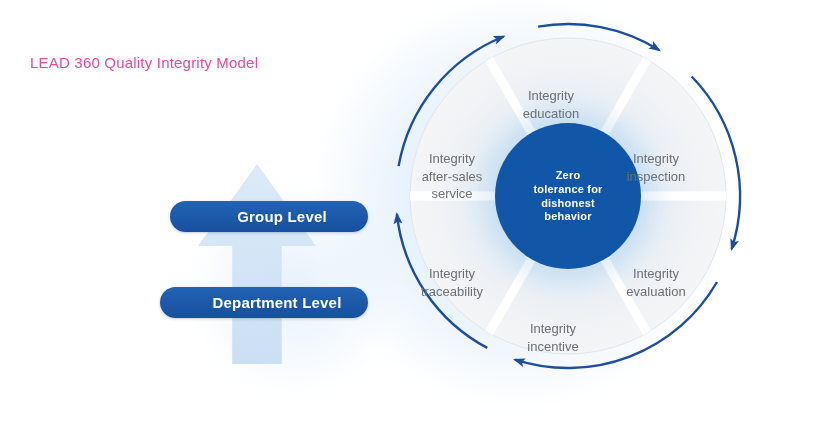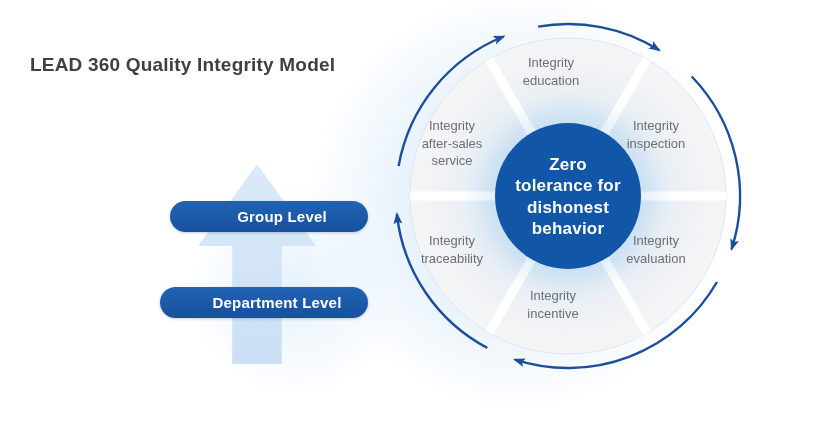--- a/index.html
+++ b/index.html
@@ -8,21 +8,21 @@
     font-family:"Liberation Sans", sans-serif;
   }
   .bg-glow{
     position:absolute;inset:0;pointer-events:none;z-index:0;
     background:
       radial-gradient(circle 300px at 520px 200px, rgba(186,217,243,0.75), rgba(186,217,243,0.0) 70%),
       radial-gradient(circle 150px at 295px 290px, rgba(200,225,247,0.45), rgba(200,225,247,0.0) 72%);
   }
   .title{
     position:absolute;left:30px;top:54px;margin:0;z-index:5;
-    font-size:19px;font-weight:bold;color:#404040;letter-spacing:0.2px;
+    font-size:15px;font-weight:normal;color:#ec4899;letter-spacing:0.2px;
   }
   .arrow-up{
     position:absolute;left:198px;top:164px;width:118px;height:200px;z-index:1;
     background:linear-gradient(180deg,#d9e9f8 0%,#c9def4 100%);
     clip-path:polygon(50% 0, 100% 41%, 71% 41%, 71% 100%, 29% 100%, 29% 41%, 0 41%);
     opacity:0.95;
   }
   .pill{
     position:absolute;z-index:3;height:31px;border-radius:16px;
     background:linear-gradient(180deg,#2263b3 0%,#17509f 100%);
@@ -32,25 +32,25 @@
   }
   .pill span{color:#ffffff;font-size:15px;font-weight:bold;letter-spacing:0.2px;}
   .pill-0{left:170px;top:201px;width:172px;}
   .pill-1{left:166px;top:244px;width:180px;}
   .pill-2{left:160px;top:287px;width:182px;}
   .wheel{position:absolute;left:378px;top:6px;width:380px;height:380px;z-index:2;}
   .wheel svg{position:absolute;left:0;top:0;}
   .seg-label{
     position:absolute;transform:translate(-50%,-50%);width:130px;
     text-align:center;color:#6c6f73;font-size:13px;line-height:1.35;
-    white-space:pre-line;z-index:3;
+    white-space:pre-line;z-index:3;margin-top:33px;
   }
   .center-label{
     position:absolute;left:190px;top:190px;transform:translate(-50%,-50%);
-    width:150px;text-align:center;color:#ffffff;font-size:17px;font-weight:bold;
+    width:150px;text-align:center;color:#ffffff;font-size:11px;font-weight:bold;
     line-height:1.25;white-space:pre-line;z-index:4;letter-spacing:0.2px;
   }
 </style>
 </head>
 <body>
 
 <div class="canvas">
   <div class="bg-glow"></div>
 
   <h1 class="title">LEAD 360 Quality Integrity Model</h1>

